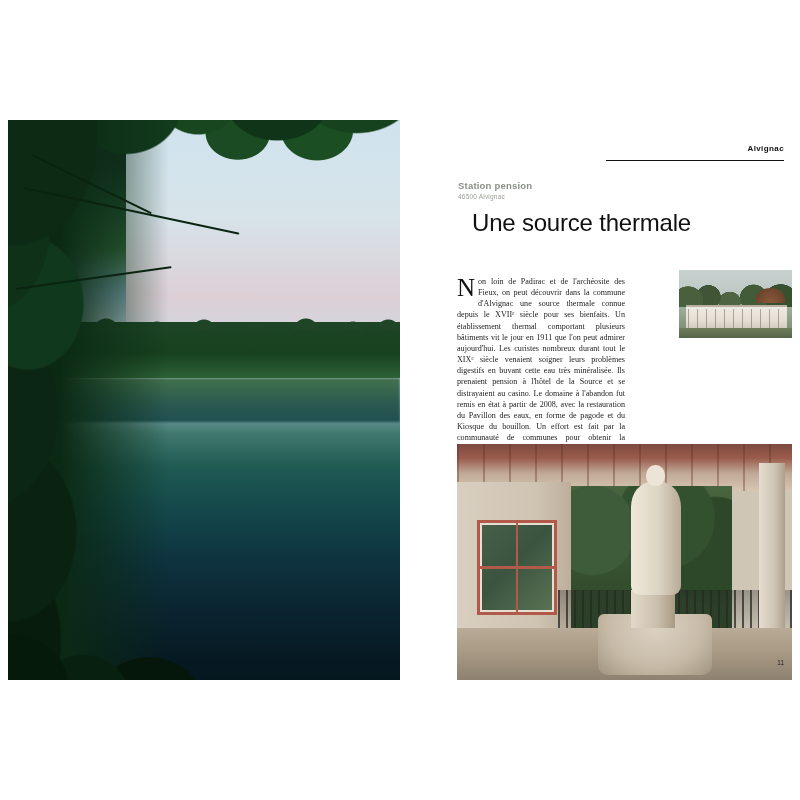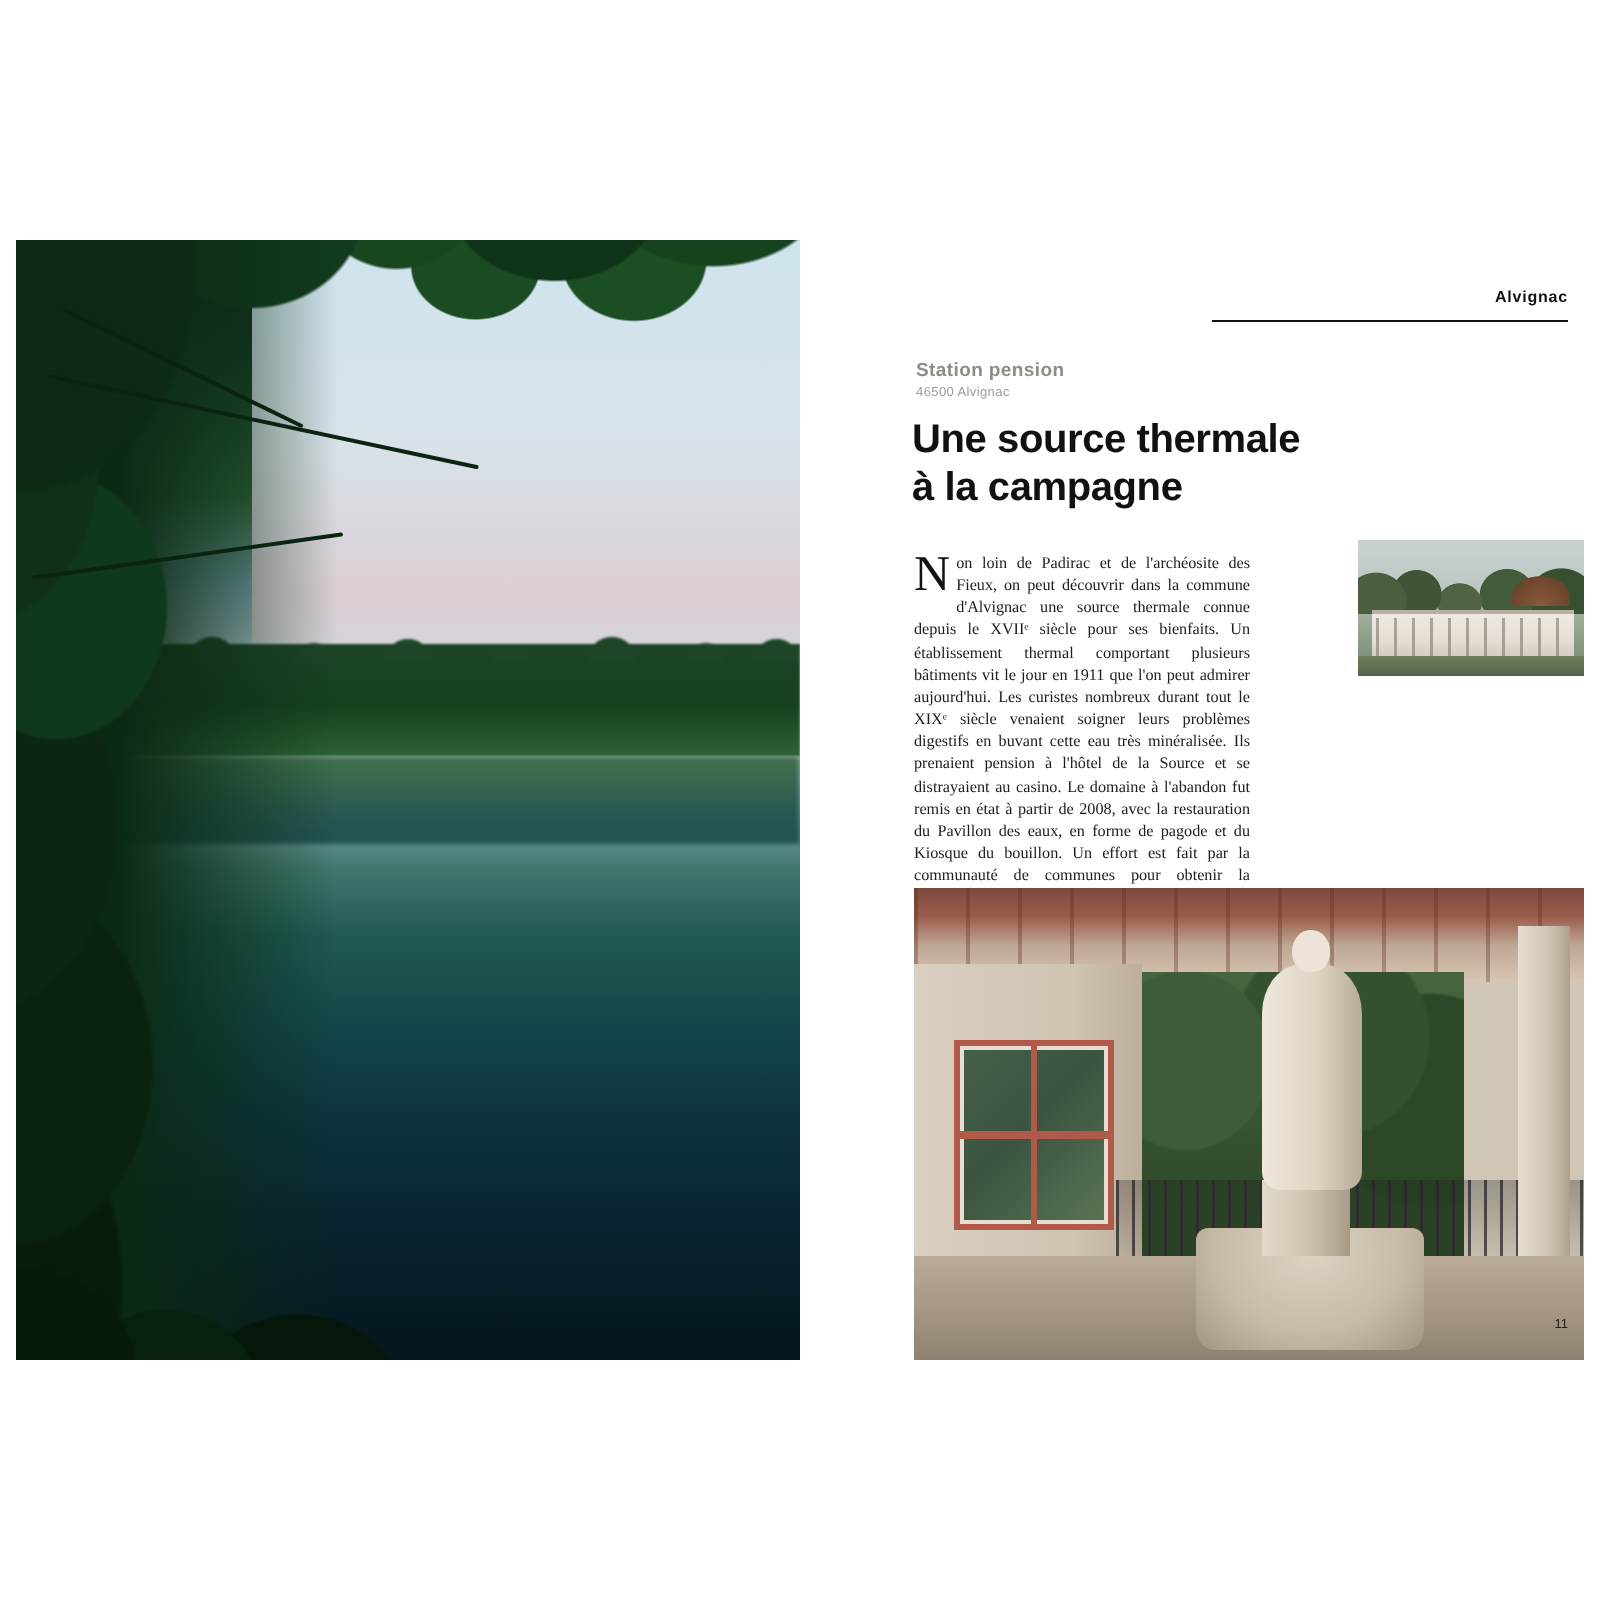--- a/index.html
+++ b/index.html
@@ -192,26 +192,26 @@
     left: 58px;
     top: 73px;
     font-family: "Liberation Sans", sans-serif;
     font-size: 6.5px;
     color: #9aa096;
     letter-spacing: .2px;
   }
 
   .headline {
     position: absolute;
-    left: 56px;
+    left: 72px;
     top: 88px;
     width: 220px;
     font-family: "Liberation Sans", sans-serif;
-    font-size: 20px;
-    font-weight: bold;
+    font-size: 24px;
+    font-weight: normal;
     line-height: 1.22;
     color: #111;
     letter-spacing: -0.2px;
   }
 
   .body-col {
     position: absolute;
     left: 57px;
     top: 156px;
     width: 168px;
@@ -399,21 +399,20 @@
   <div class="right-page">
 
     <div class="running-head">Alvignac</div>
     <div class="rule-top"></div>
 
     <div class="kicker">Station pension</div>
     <div class="kicker-sub">46500 Alvignac</div>
 
     <div class="headline">
       <div>Une source thermale</div>
-      <div>à la campagne</div>
     </div>
 
     <div class="photo-pavilion">
       <div class="pav-sky"></div>
       <div class="pav-trees"></div>
       <div class="pav-building"></div>
       <div class="pav-columns"></div>
       <div class="pav-dome"></div>
       <div class="pav-lawn"></div>
     </div>

